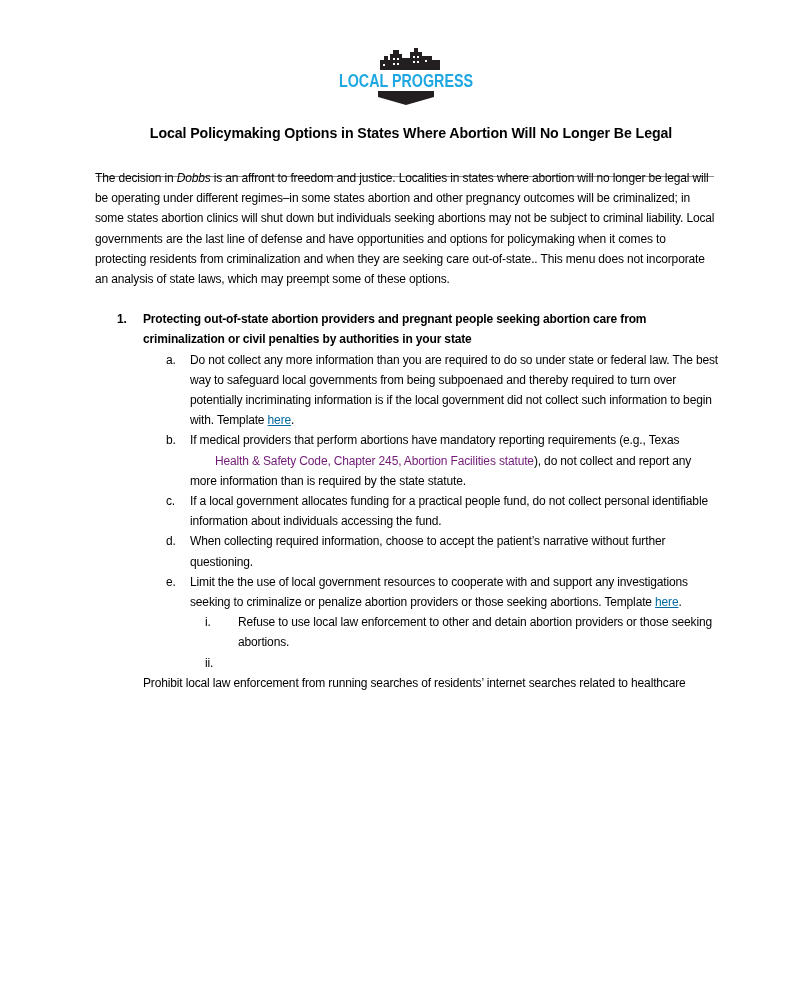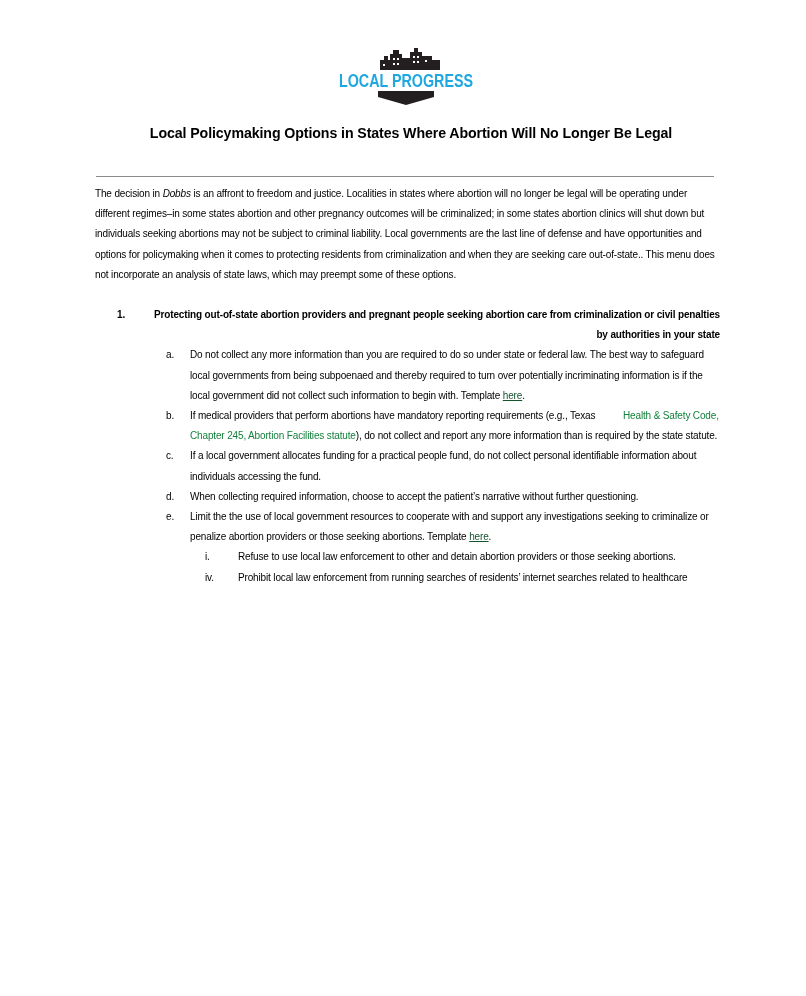--- a/index.html
+++ b/index.html
@@ -14,38 +14,38 @@
     .doc-title {
       position: absolute; left: 16px; right: 0; top: 125px;
       text-align: center; font-family: "Liberation Sans", sans-serif;
       font-weight: bold; font-size: 14.2px; letter-spacing: -0.1px;
     }
     .rule {
       position: absolute; left: 96px; top: 176px; width: 618px; height: 0;
       border-top: 1.5px solid #8a8a8a;
     }
     .content {
-      position: absolute; left: 95px; top: 184px; width: 625px;
-      font-family: "Liberation Sans", sans-serif; font-size: 10px; line-height: 20.2px;
+      position: absolute; left: 95px; top: 168px; width: 625px;
+      font-family: "Liberation Sans", sans-serif; font-size: 12px; line-height: 20.2px;
       letter-spacing: -0.15px;
     }
     .intro { margin: 0; }
     .section { margin-top: 20px; }
     .row { display: flex; }
     .marker { flex: none; }
     .m1 { width: 48px; text-align: right; padding-right: 0; box-sizing: border-box; }
     .m1 span { display: inline-block; width: 48px; padding-left: 22px; box-sizing: border-box; text-align: left; }
-    .bold { font-weight: bold; text-align: right; }
+    .bold { font-weight: bold; }
     .sub-list { margin-left: 48px; }
     .m2 { width: 47px; box-sizing: border-box; padding-left: 23px; }
     .m3 { width: 95px; box-sizing: border-box; padding-left: 62px; }
     .sub3-list { margin-left: 0; }
     .text { flex: 1; }
-    a.link-under { color: #14532d; }
-    a.link-plain { color: #15803d; text-decoration: none; margin-left: 25px; }
+    a.link-under { color: #0369a1; }
+    a.link-plain { color: #701a75; text-decoration: none; margin-left: 25px; }
     em { font-style: italic; }
   </style>
 </head>
 <body>
 
 <div class="logo">
   <svg width="136" height="60" viewBox="0 0 136 60">
 
     <g fill="#231f20">
       <rect x="42" y="14" width="10" height="10"></rect>
@@ -111,23 +111,23 @@
         <span class="marker m2">e.</span>
         <span class="text"><span>Limit the the use of local government resources to cooperate with and support any investigations seeking to criminalize or penalize abortion providers or those seeking abortions. Template </span><a class="link-under" href="#">here</a><span>.</span></span>
       </div>
 
       <div class="sub3-list">
         <div class="row">
           <span class="marker m3">i.</span>
           <span class="text">Refuse to use local law enforcement to other and detain abortion providers or those seeking abortions.</span>
         </div>
         <div class="row">
+          <span class="marker m3">ii.</span>
         </div>
         <div class="row">
         </div>
         <div class="row">
-          <span class="marker m3">iv.</span>
           <span class="text">Prohibit local law enforcement from running searches of residents’ internet searches related to healthcare</span>
         </div>
       </div>
     </div>
   </div>
 </div>
 
 </body></html>

